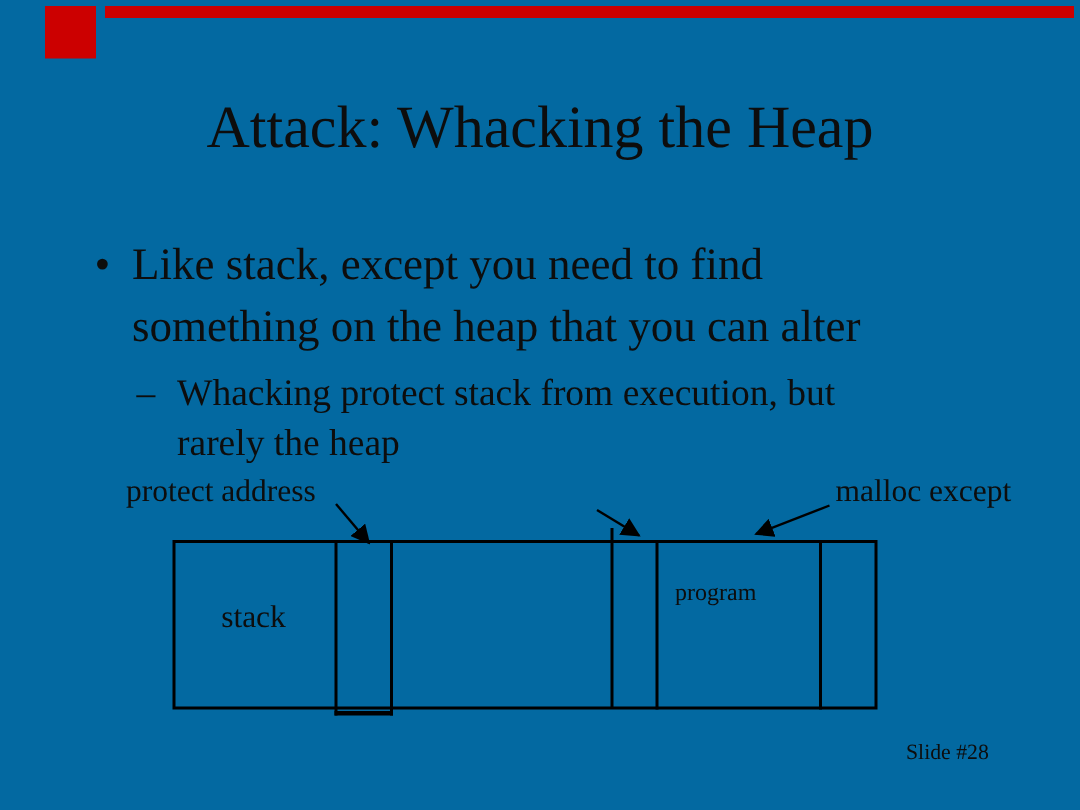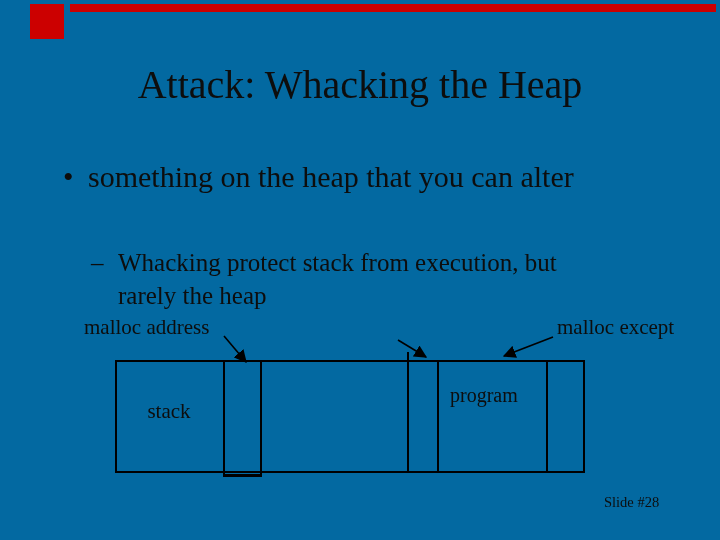--- a/index.html
+++ b/index.html
@@ -27,53 +27,54 @@
   
   .memory-box { position:absolute; left:115px; top:360px; width:470px; height:113px;
                 border:2px solid #000; box-sizing:border-box; }
   .ra-cell { position:absolute; left:223px; top:360px; width:39px; height:117px; box-sizing:border-box;
              border-left:2px solid #000; border-right:2px solid #000; border-bottom:3px solid #000; }
   .vline { position:absolute; width:0; border-left:2px solid #000; }
   .vline.md-left  { left:407px; top:352px; height:120px; }
   .vline.md-right { left:437px; top:360px; height:113px; }
   .vline.prog-right { left:546px; top:360px; height:113px; }
   .stack-label { position:absolute; left:115px; top:399px; width:108px; text-align:center; font-size:21px; }
-  .program-label { position:absolute; left:450px; top:381px; width:100px; font-size:20px; line-height:29px; }
+  .program-label { position:absolute; left:450px; top:381px; width:100px; font-size:16px; line-height:29px; }
   
   .arrows { position:absolute; left:0; top:0; width:720px; height:540px; pointer-events:none; }
   
   .footer-left  { position:absolute; left:59px;  top:491px; font-size:14.5px; line-height:17px; }
   .footer-right { position:absolute; left:604px; top:494px; font-size:14.5px; white-space:nowrap; }
 </style>
 </head>
 <body>
 
 <div class="slide">
 
   <div class="accent-square"></div>
   <div class="accent-bar"></div>
 
   <div class="title">Attack: Whacking the Heap</div>
 
   <div class="bullet">
     <span class="marker">•</span>
     <span>
+      <span class="tline" style="display:block">Like stack, except you need to find</span>
       <span class="tline" style="display:block">something on the heap that you can alter</span>
     </span>
   </div>
 
   <div class="sub-bullet">
     <span class="marker">–</span>
     <span>
       <span class="tline" style="display:block">Whacking protect stack from execution, but</span>
       <span class="tline" style="display:block">rarely the heap</span>
     </span>
   </div>
 
-  <div class="dlabel ra">malloc address</div>
+  <div class="dlabel ra">protect address</div>
   <div class="dlabel ms">malloc except</div>
 
   <div>
     <div class="memory-box"></div>
     <div class="ra-cell"></div>
     <div class="vline md-left"></div>
     <div class="vline md-right"></div>
     <div class="vline prog-right"></div>
 
     <div class="stack-label">stack</div>

